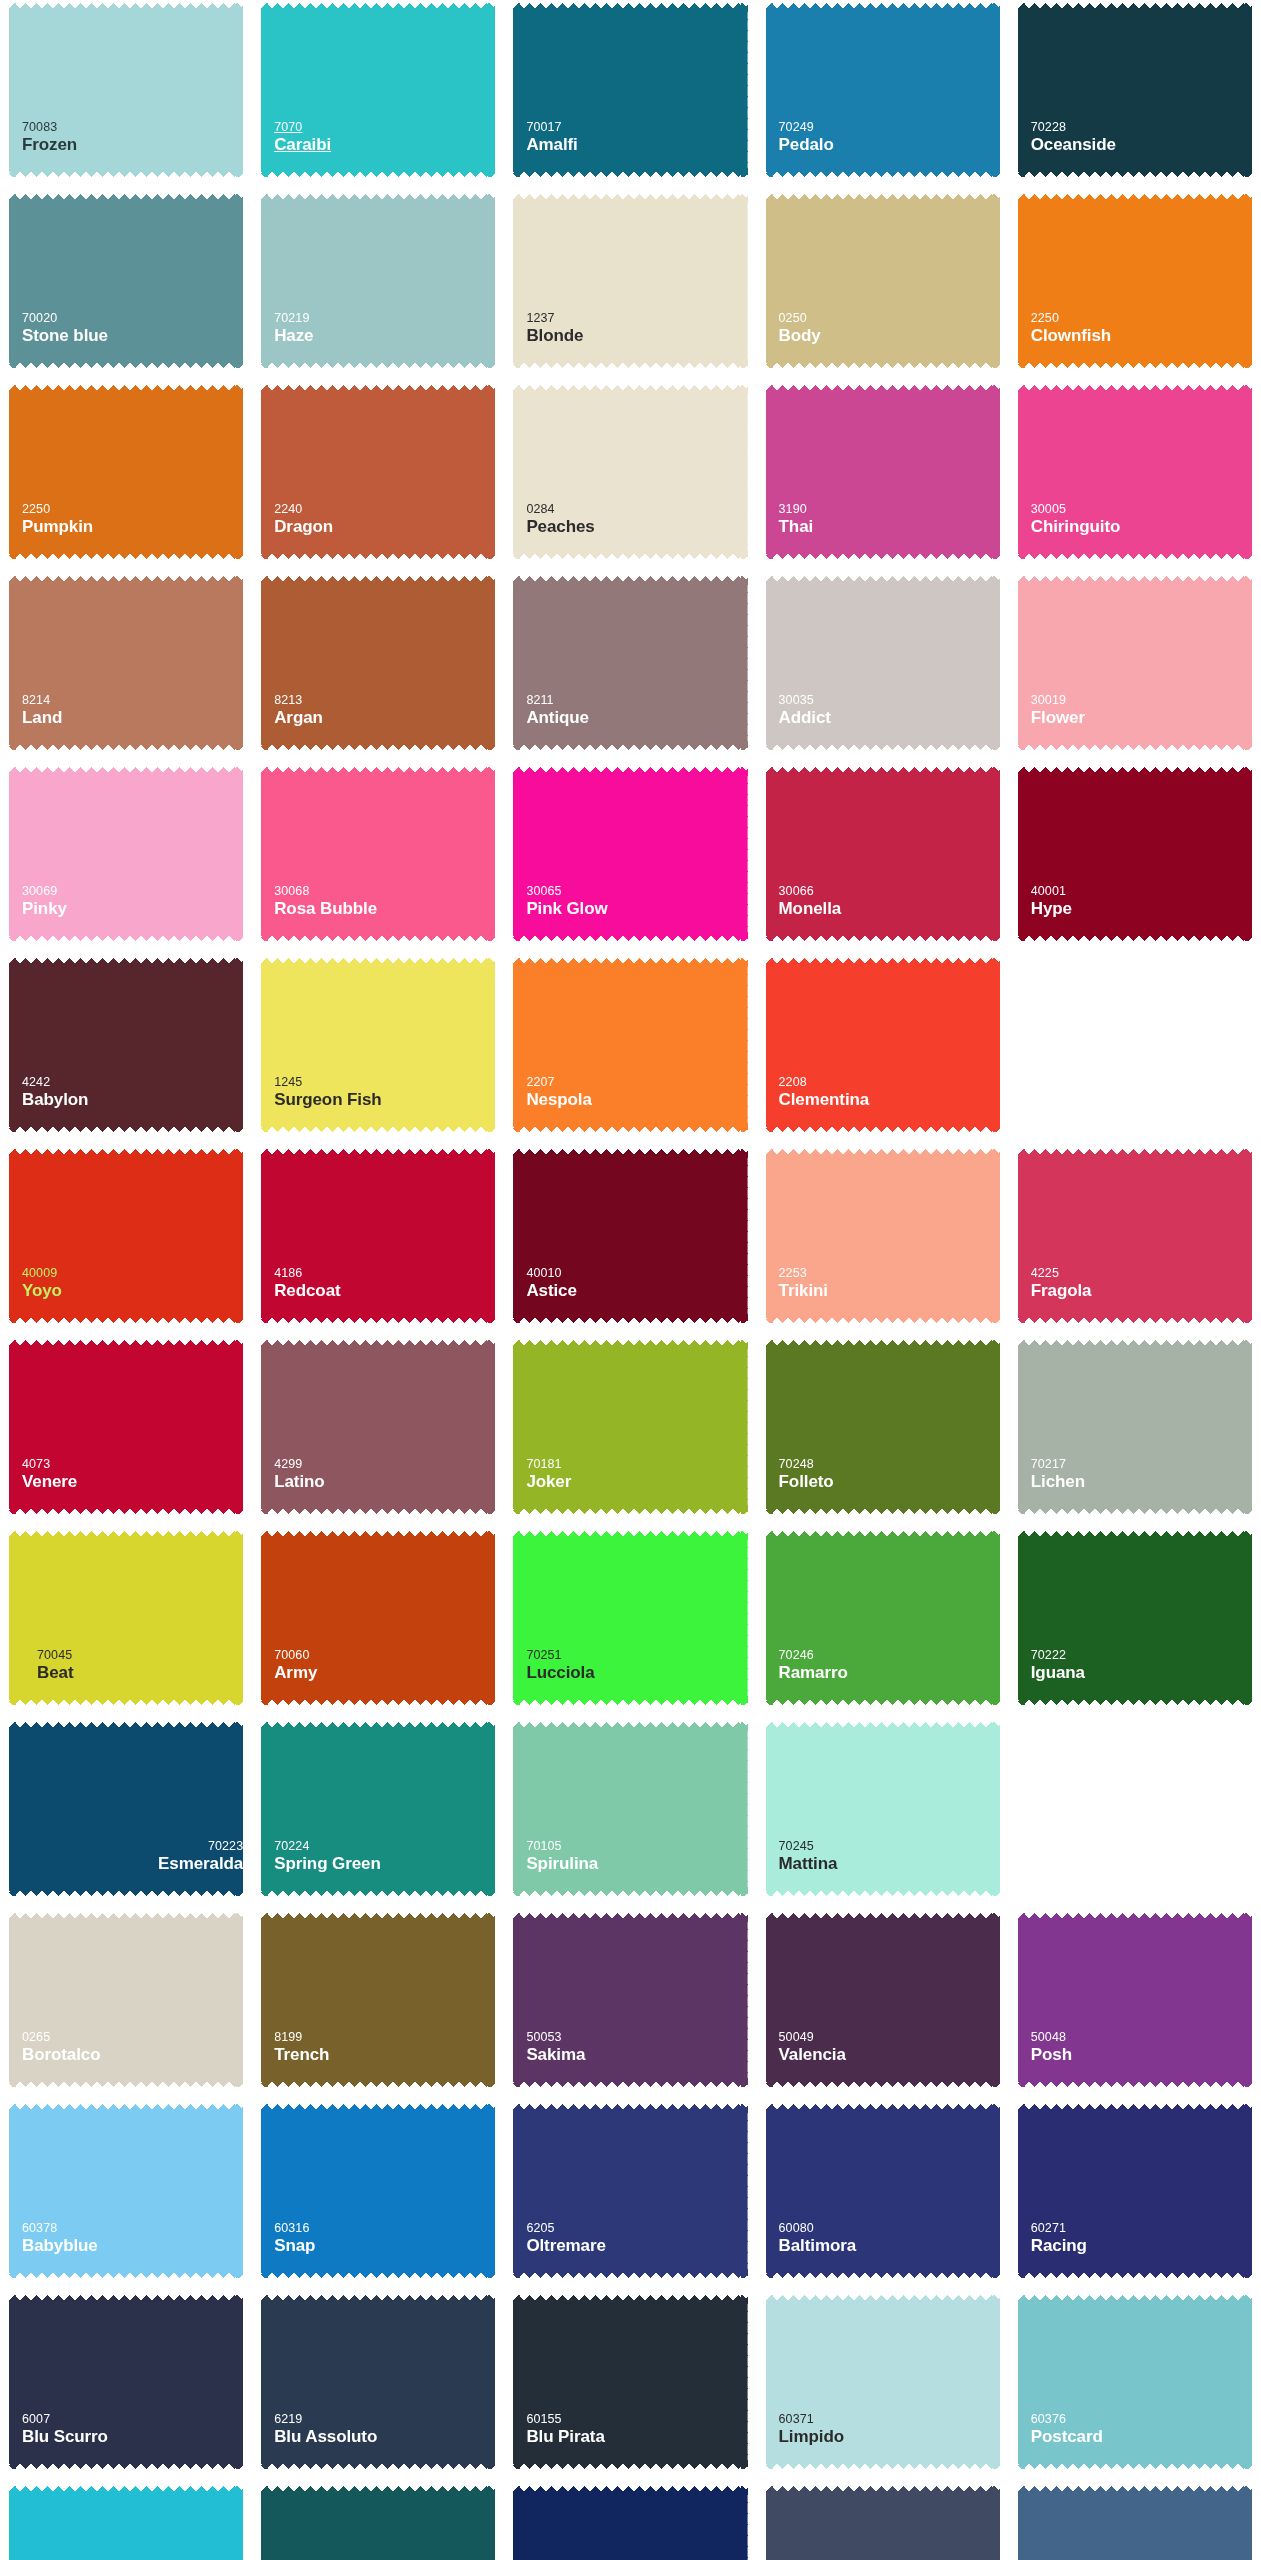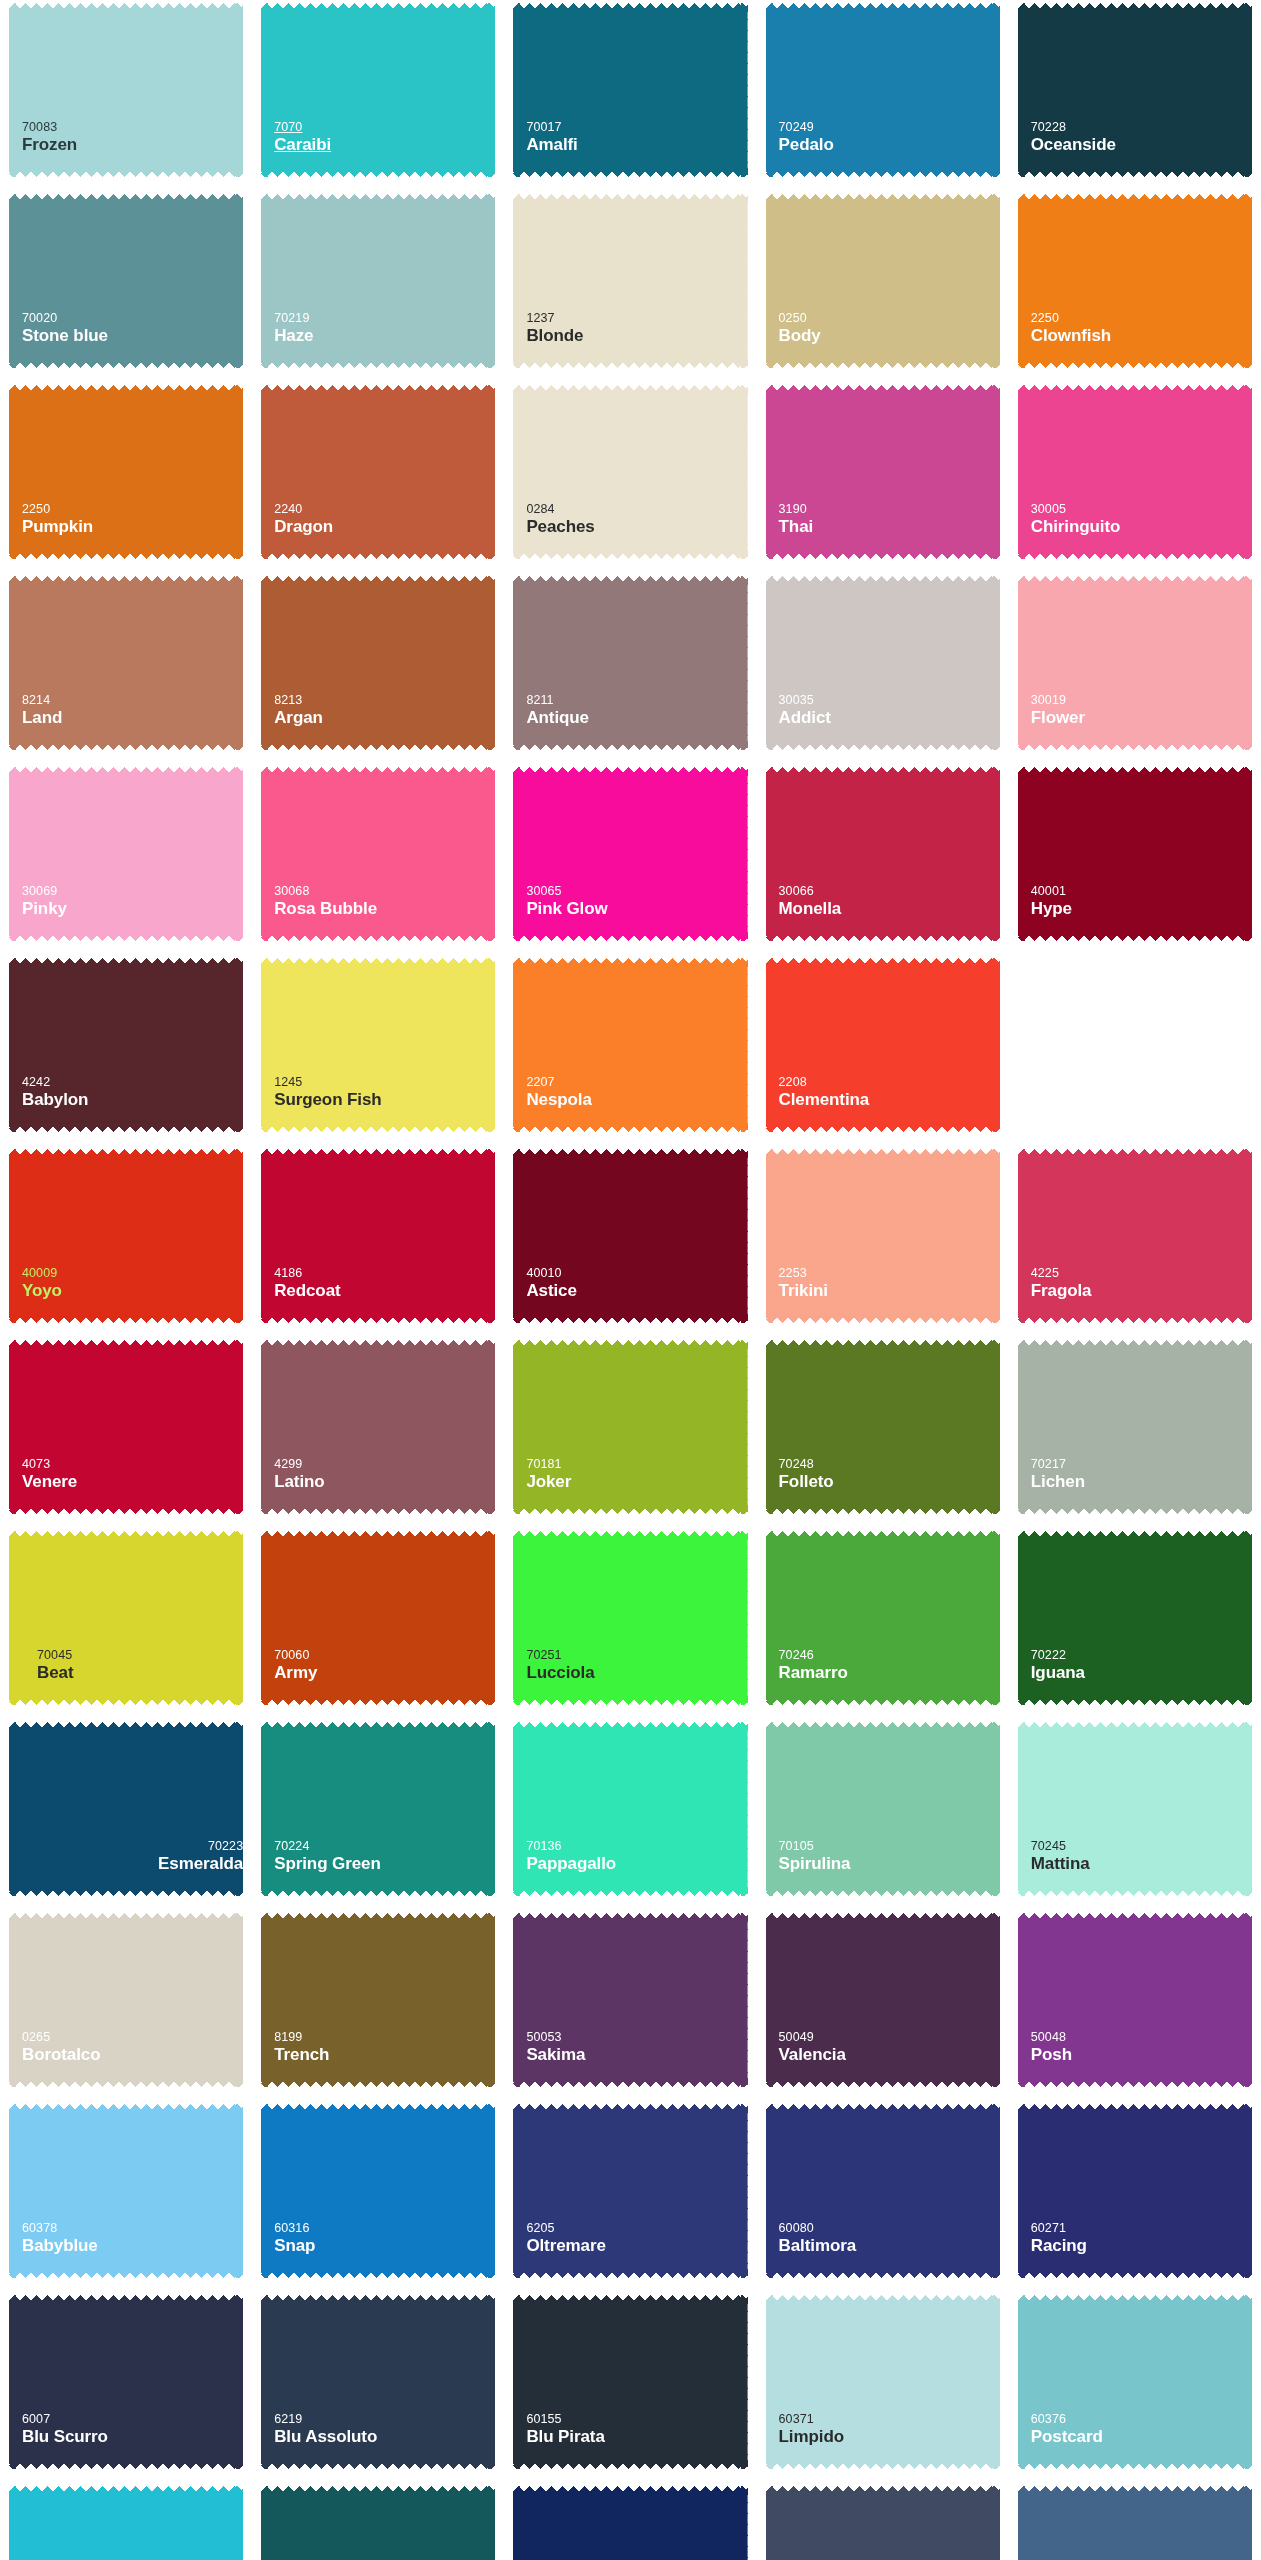--- a/index.html
+++ b/index.html
@@ -372,26 +372,20 @@
           <div class="swatch-name">Esmeralda</div>
         </div>
       </div>
       <div class="swatch-cell">
         <div class="swatch" style="background: rgb(23, 141, 128); color: rgb(255, 255, 255);">
           <div class="swatch-code">70224</div>
           <div class="swatch-name">Spring Green</div>
         </div>
       </div>
       <div class="swatch-cell">
-        <div class="swatch" style="background: rgb(47, 229, 180); color: rgb(255, 255, 255);">
-          <div class="swatch-code">70136</div>
-          <div class="swatch-name">Pappagallo</div>
-        </div>
-      </div>
-      <div class="swatch-cell">
         <div class="swatch" style="background: rgb(127, 201, 168); color: rgb(255, 255, 255);">
           <div class="swatch-code">70105</div>
           <div class="swatch-name">Spirulina</div>
         </div>
       </div>
       <div class="swatch-cell">
         <div class="swatch" style="background: rgb(169, 236, 220); color: rgb(43, 43, 43);">
           <div class="swatch-code">70245</div>
           <div class="swatch-name">Mattina</div>
         </div>

